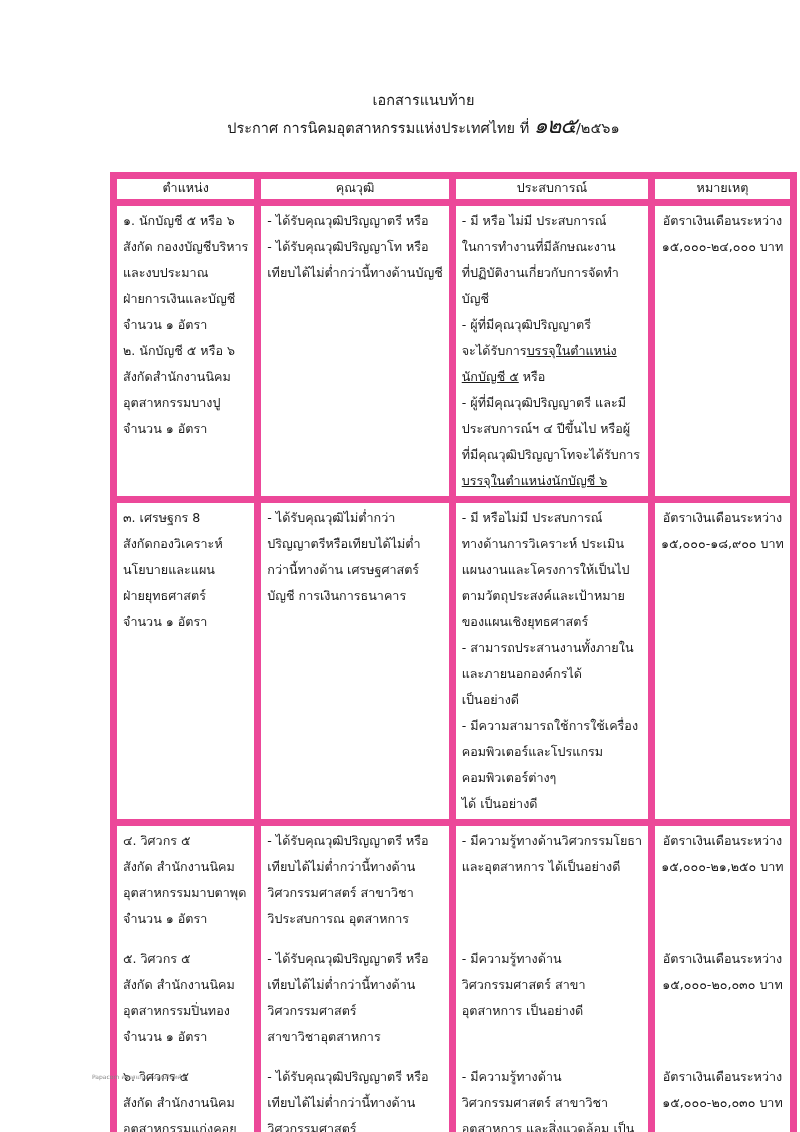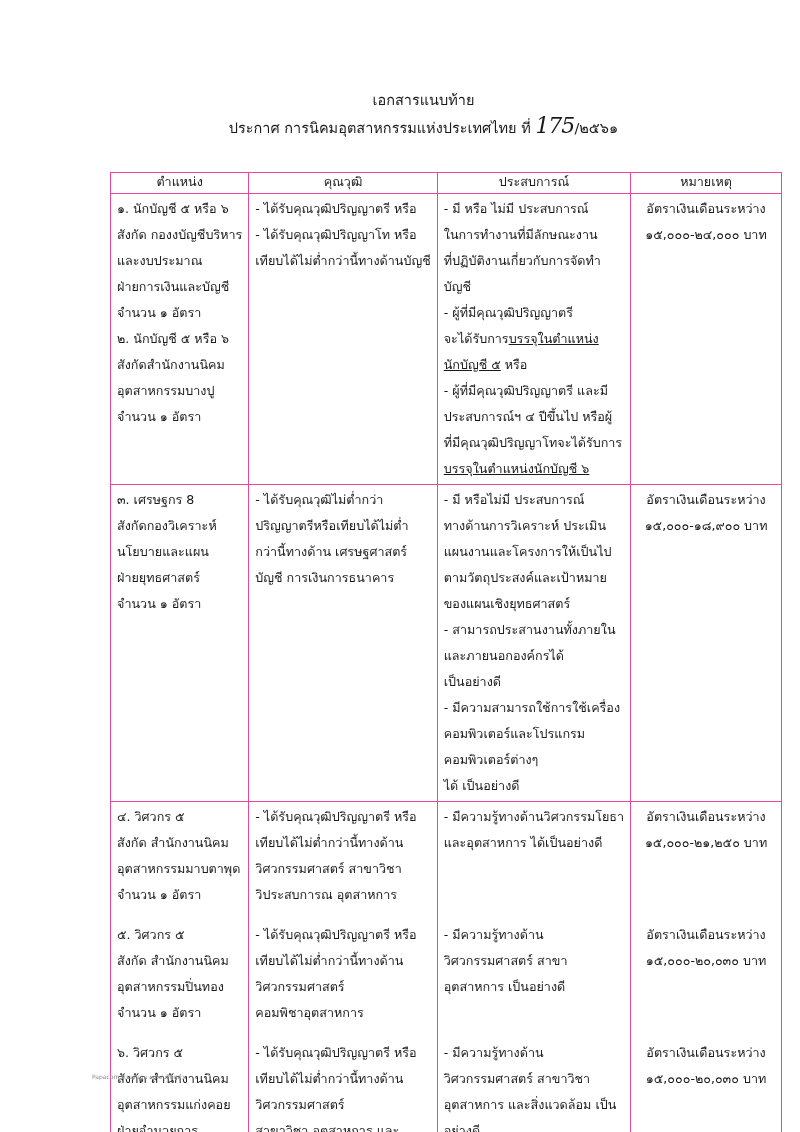--- a/index.html
+++ b/index.html
@@ -9,41 +9,41 @@
       color: #1a1a1a;
     }
     .header { position: absolute; top: 88px; left: 0; width: 800px; text-align: center; }
     .header .line { font-size: 14.5px; line-height: 25px; white-space: nowrap; margin-left: 47px; }
     .header .doc-no { font-family: "DejaVu Serif", serif; font-style: italic; font-size: 22px; letter-spacing: -1px; }
     .header .gap { display: inline-block; width: 26px; }
     table.main {
       position: absolute; top: 172px; left: 110px; width: 672px;
       border-collapse: collapse; font-size: 12.6px; line-height: 26px;
     }
-    table.main th, table.main td { border: 1px solid #ec4899; vertical-align: top; }
+    table.main th, table.main td { border: 7px solid #ec4899; vertical-align: top; }
     table.main th { font-weight: normal; text-align: center; height: 20px; line-height: 18px; padding: 0; }
     table.main td { padding: 2px 6px; }
     .c1 { width: 130px; } .c2 { width: 170px; } .c3 { width: 173px; } .c4 { width: 175px; }
     td.col-note { text-align: center; }
     tr.nob td { border-top: none; border-bottom: none; }
     tr.nob-top td { border-top: none; }
     tr.nob-bot td { border-bottom: none; }
     .ul { text-decoration: underline; }
     .line-blk { display: block; white-space: nowrap; }
     .spacer { height: 10px; }
     .footer { position: absolute; top: 1072px; left: 92px; font-size: 6px; color: #888; }
   </style>
 </head>
 <body>
 
 <div class="header">
   <div class="line">เอกสารแนบท้าย</div>
   <div class="line">
     <span>ประกาศ การนิคมอุตสาหกรรมแห่งประเทศไทย ที่</span>
-    <span class="doc-no">175</span><span>/๒๕๖๑</span>
+    <span class="doc-no">๑๒๕</span><span>/๒๕๖๑</span>
   </div>
 </div>
 
 <table class="main">
   <colgroup>
       <col class="c1">
       <col class="c2">
       <col class="c3">
       <col class="c4">
     </colgroup>
@@ -156,21 +156,21 @@
         <span class="line-blk">๕.  วิศวกร ๕</span>
         <span class="line-blk">สังกัด สำนักงานนิคม</span>
         <span class="line-blk">อุตสาหกรรมปิ่นทอง</span>
         <span class="line-blk">จำนวน ๑ อัตรา</span>
       </td>
       <td>
         <div class="spacer"></div>
         <span class="line-blk">- ได้รับคุณวุฒิปริญญาตรี หรือ</span>
         <span class="line-blk">เทียบได้ไม่ต่ำกว่านี้ทางด้าน</span>
         <span class="line-blk">วิศวกรรมศาสตร์</span>
-        <span class="line-blk">คอมพิชาอุตสาหการ</span>
+        <span class="line-blk">สาขาวิชาอุตสาหการ</span>
       </td>
       <td>
         <div class="spacer"></div>
         <span class="line-blk">- มีความรู้ทางด้าน</span>
         <span class="line-blk">วิศวกรรมศาสตร์ สาขา</span>
         <span class="line-blk">อุตสาหการ เป็นอย่างดี</span>
       </td>
       <td class="col-note">
         <div class="spacer"></div>
         <span class="line-blk">อัตราเงินเดือนระหว่าง</span>

